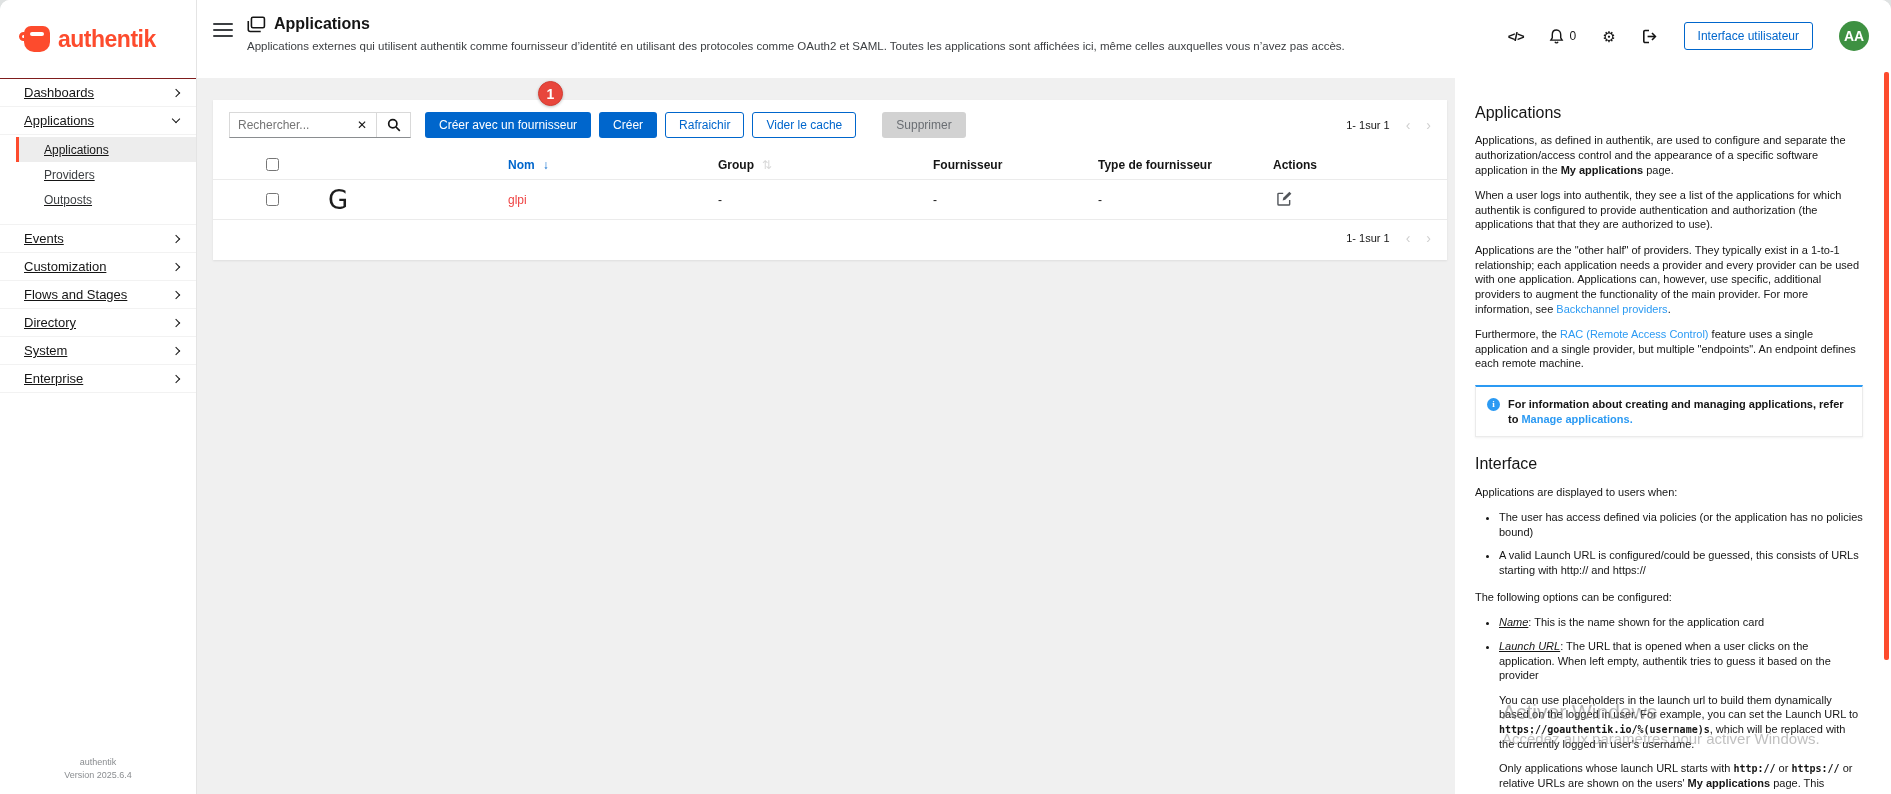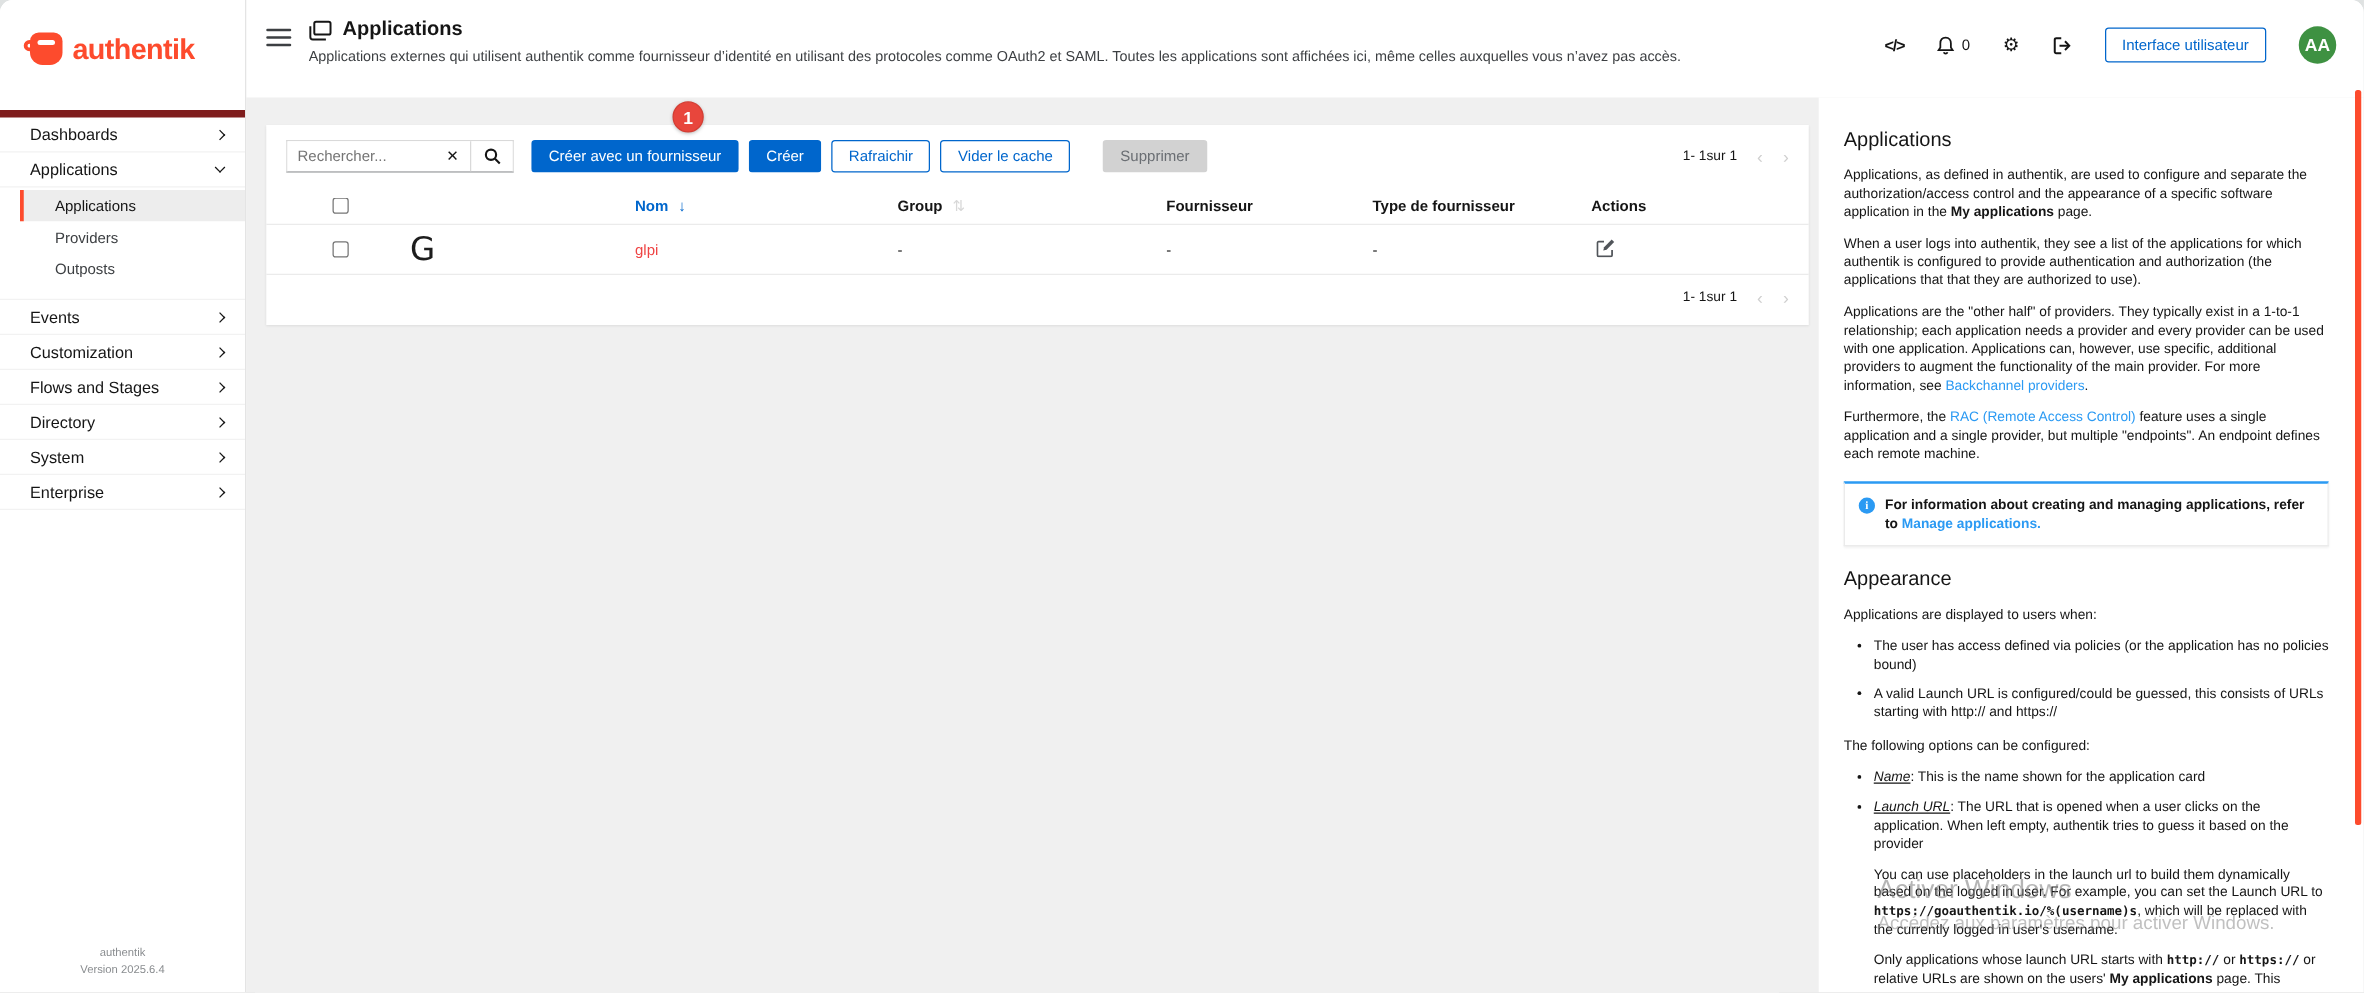--- a/index.html
+++ b/index.html
@@ -12,21 +12,21 @@
   .sidebar { width:197px; min-width:197px; background:#fff; border-right:1px solid #e4e4e4;
     position:relative; }
   .logo { height:78px; display:flex; align-items:center; padding-left:18px; }
   .logo-mark { width:34px; height:30px; position:relative; margin-right:6px; }
   .logo-mark .blob { position:absolute; left:6px; top:2px; width:26px; height:26px;
     background:#fd4b2d; border-radius:7px 7px 10px 10px; }
   .logo-mark .eye { position:absolute; left:1px; top:8px; width:9px; height:9px;
     border:3px solid #fd4b2d; border-radius:50%; background:#fff; }
   .logo-mark .slit { position:absolute; left:12px; top:8px; width:14px; height:4px; background:#fff; border-radius:2px;}
   .logo-text { color:#fd4b2d; font-size:23px; font-weight:bold; letter-spacing:-0.5px; }
-  .nav { margin-top:10px; border-top:6px solid #7f1d1d; }
+  .nav { margin-top:0; border-top:1px solid #7f1d1d;text-decoration:underline; }
   .nav-item { display:flex; align-items:center; justify-content:space-between;
     height:28px; padding:0 17px 0 24px; font-size:13px; cursor:pointer; border-bottom:1px solid #f2f2f2; }
   .nav-children { padding:2px 0 12px 0; border-bottom:1px solid #f2f2f2; }
   .nav-child { height:25px; display:flex; align-items:center; font-size:12px; color:#3c3f42;
     margin-left:16px; border-left:3px solid transparent; padding-left:25px; cursor:pointer; }
   .nav-child.active { background:#ededed; border-left-color:#fd4b2d; color:#151515; }
   .chev { display:inline-block; width:6px; height:6px; border-right:1.8px solid #151515;
     border-bottom:1.8px solid #151515; }
   .chev.right { transform:rotate(-45deg); }
   .chev.down  { transform:rotate(45deg); margin-top:-3px; }
@@ -285,21 +285,21 @@
       </div>
 
       <aside class="docs">
         <div>
             <h2>Applications</h2>
             <p><span>Applications, as defined in authentik, are used to configure and separate the authorization/access control and the appearance of a specific software application in the </span><span class="b">My applications</span><span> page.</span></p>
             <p><span>When a user logs into authentik, they see a list of the applications for which authentik is configured to provide authentication and authorization (the applications that that they are authorized to use).</span></p>
             <p><span>Applications are the "other half" of providers. They typically exist in a 1-to-1 relationship; each application needs a provider and every provider can be used with one application. Applications can, however, use specific, additional providers to augment the functionality of the main provider. For more information, see </span><span class="link">Backchannel providers</span><span>.</span></p>
             <p><span>Furthermore, the </span><span class="link">RAC (Remote Access Control)</span><span> feature uses a single application and a single provider, but multiple "endpoints". An endpoint defines each remote machine.</span></p>
             <div class="note"><span class="info-icon">i</span><span class="b">For information about creating and managing applications, refer to </span><span class="link-b">Manage applications.</span></div>
-            <h2 class="mt">Appearance</h2>
+            <h2 class="mt">Interface</h2>
             <p><span>Applications are displayed to users when:</span></p>
             <ul>
               <li><span>The user has access defined via policies (or the application has no policies bound)</span></li>
               <li><span>A valid Launch URL is configured/could be guessed, this consists of URLs starting with http:// and https://</span></li>
             </ul>
             <p><span>The following options can be configured:</span></p>
             <ul>
               <li><span class="i">Name</span><span>: This is the name shown for the application card</span></li>
               <li><span class="i">Launch URL</span><span>: The URL that is opened when a user clicks on the application. When left empty, authentik tries to guess it based on the provider</span><div class="li-para"><span>You can use placeholders in the launch url to build them dynamically based on the logged in user. For example, you can set the Launch URL to </span><span class="code">https://goauthentik.io/%(username)s</span><span>, which will be replaced with the currently logged in user's username.</span></div><div class="li-para"><span>Only applications whose launch URL starts with </span><span class="code">http://</span><span> or </span><span class="code">https://</span><span> or relative URLs are shown on the users' </span><span class="b">My applications</span><span> page. This</span></div></li>
             </ul>

